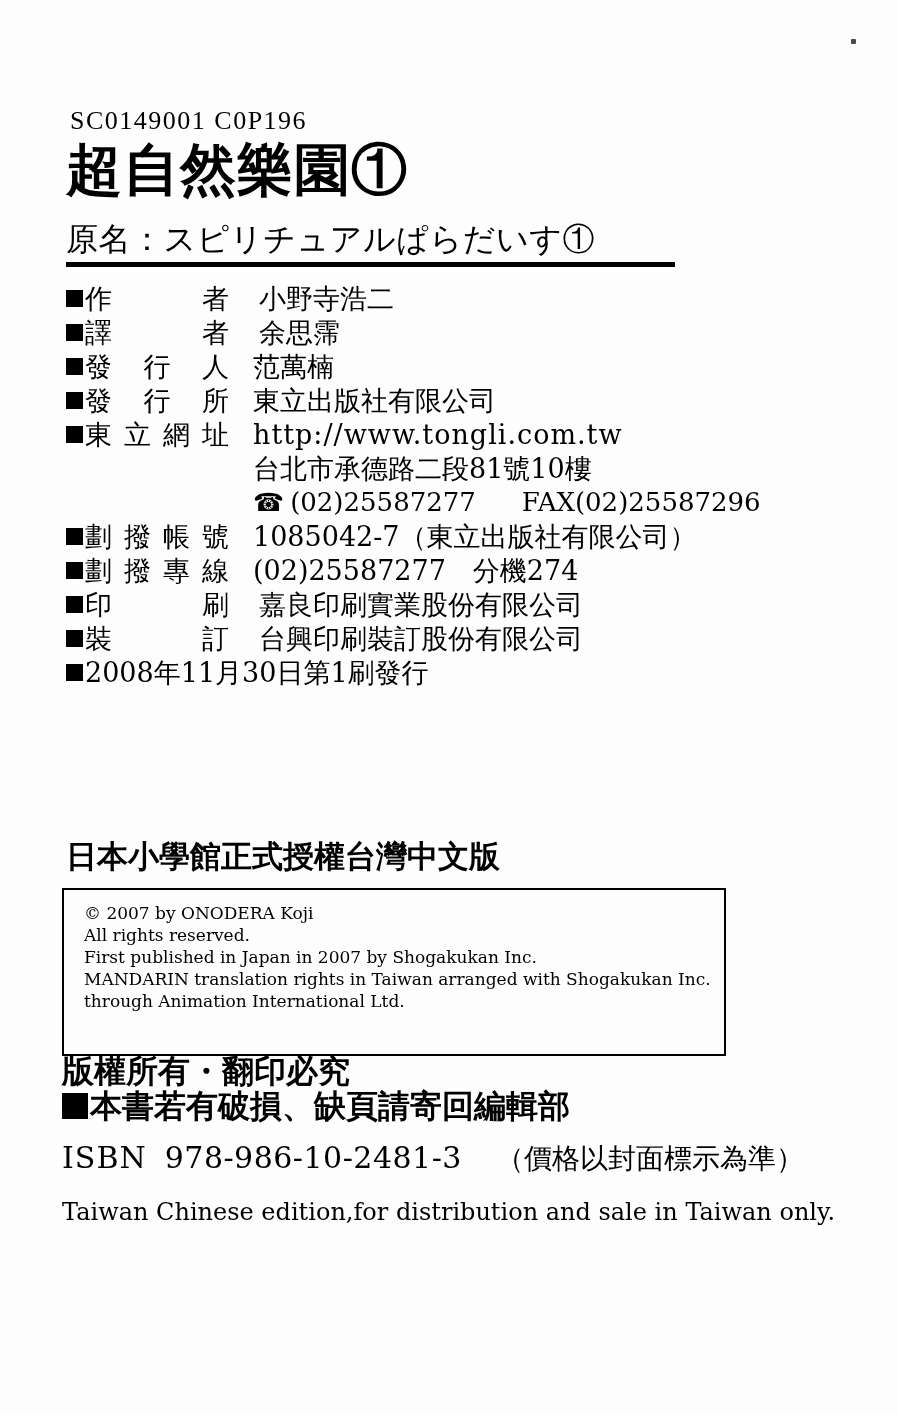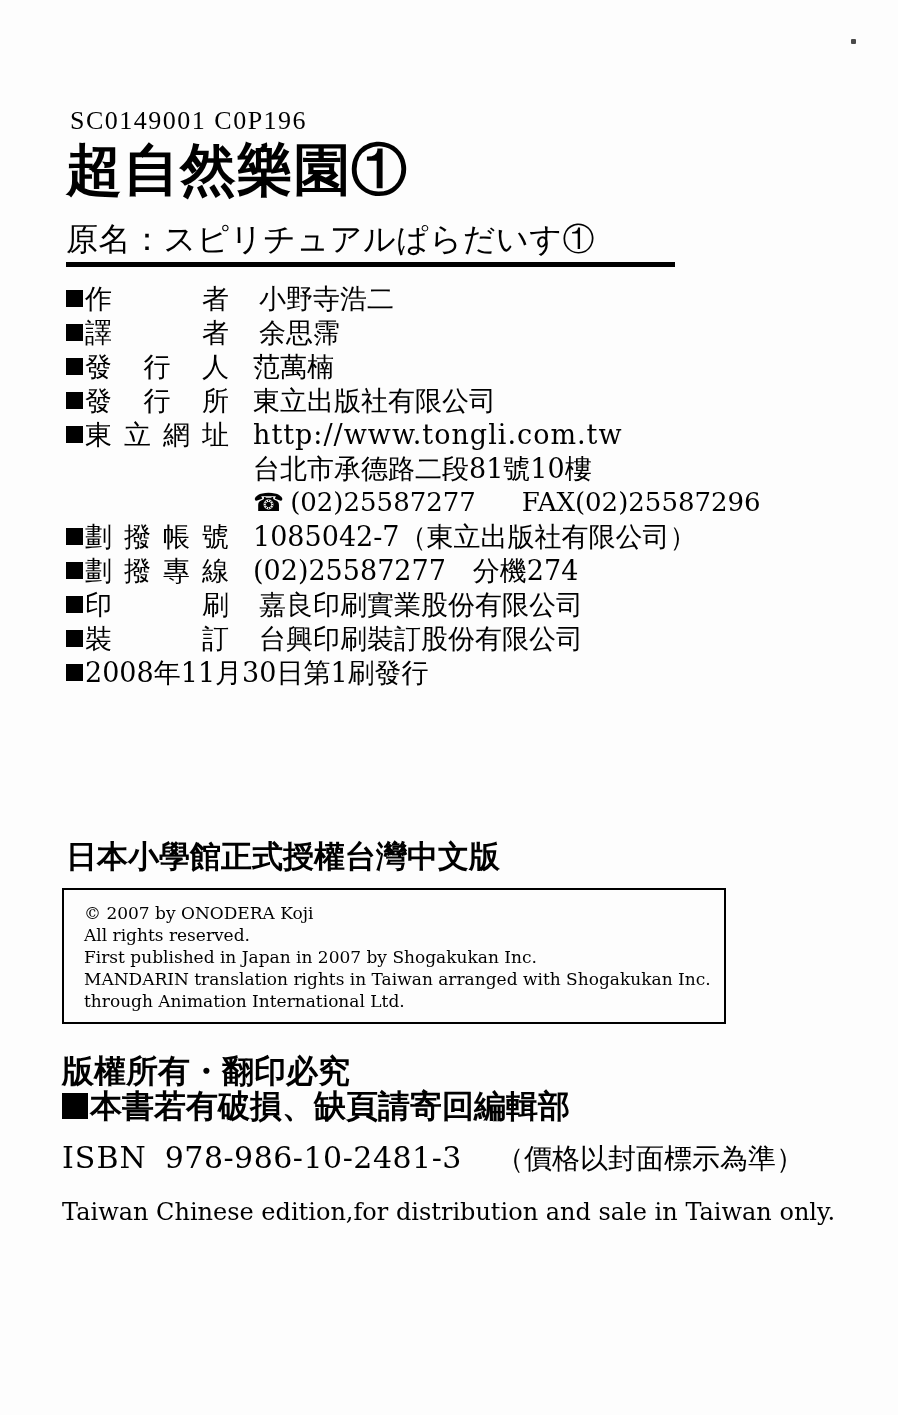--- a/index.html
+++ b/index.html
@@ -145,21 +145,21 @@
     font-weight: bold;
     letter-spacing: 0px;
     white-space: pre;
   }
 
   
   #copyright-box {
     left: 62px;
     top: 888px;
     width: 664px;
-    height: 136px;
+    height: 168px;
     border: 2px solid #000;
     box-sizing: border-box;
   }
   #copyright-box .cr-lines {
     padding: 12px 0 0 20px;
   }
   .cr-line {
     font-family: "DejaVu Serif", "Liberation Serif", serif;
     font-size: 17px;
     line-height: 22px;

